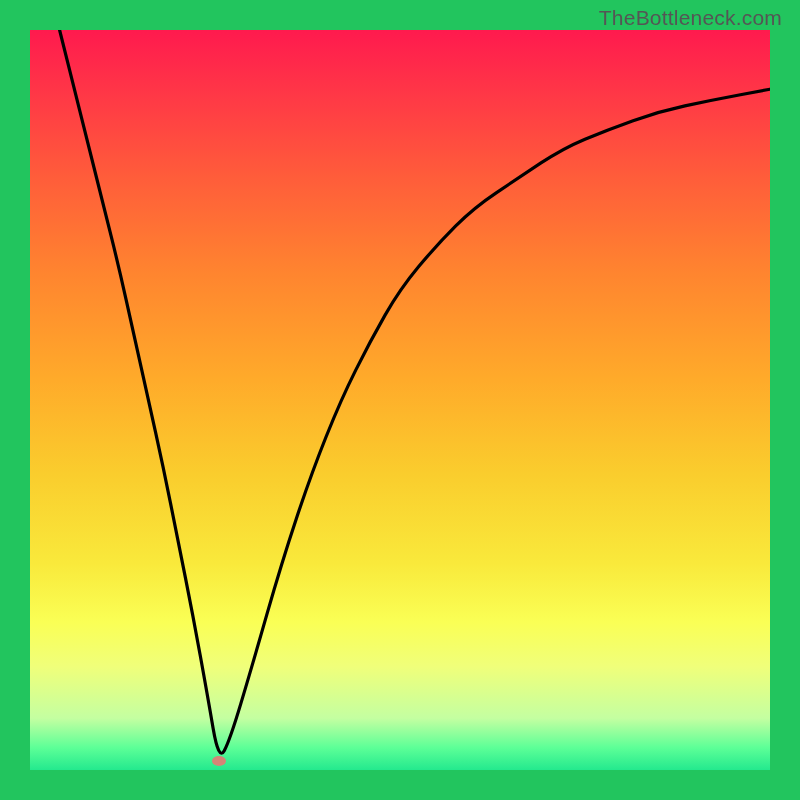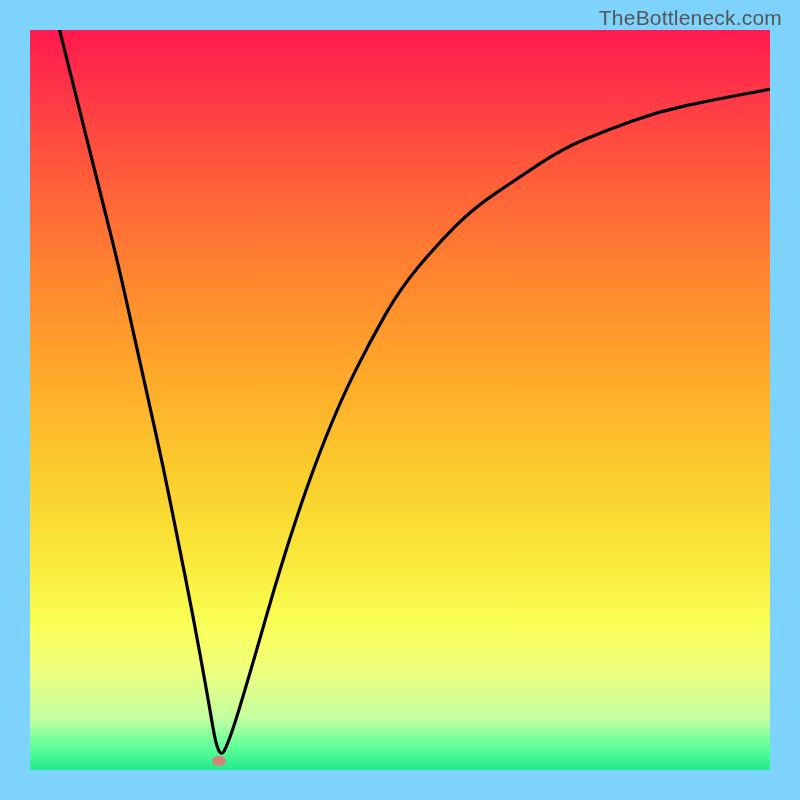--- a/index.html
+++ b/index.html
@@ -7,21 +7,21 @@
     padding: 0;
     width: 800px;
     height: 800px;
     background: #000;
     font-family: Arial, Helvetica, sans-serif;
     overflow: hidden;
   }
   .outer {
     width: 800px;
     height: 800px;
-    background: #7dd3fc;
+    background: #22c55e;
     position: relative;
   }
   .plot {
     position: absolute;
     left: 30px;
     top: 30px;
     width: 740px;
     height: 740px;
     background: linear-gradient(
       to bottom,

